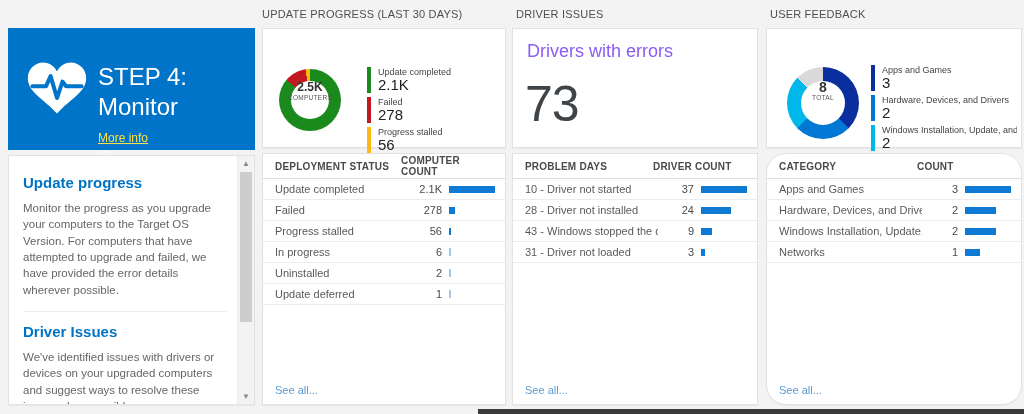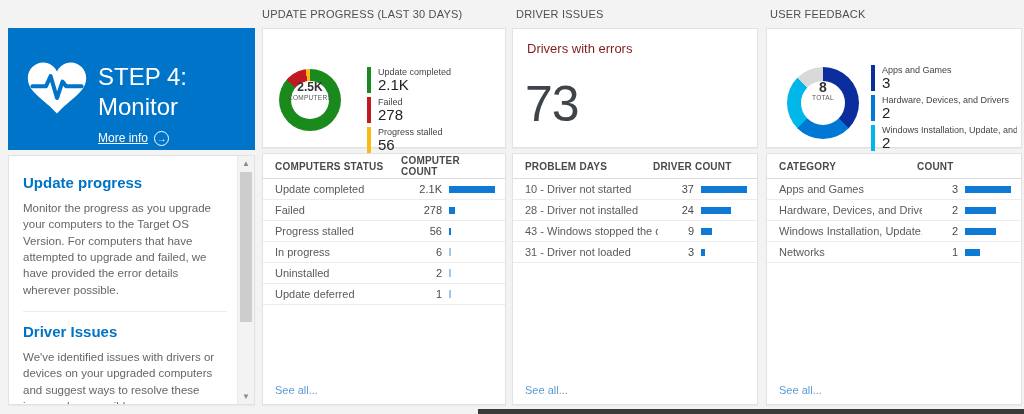--- a/index.html
+++ b/index.html
@@ -9,28 +9,28 @@
 
   .col-hdr { position:absolute; top:8px; font-size:11px; color:#4f4f4f; letter-spacing:.2px; }
   .hdr-update { left:262px; } .hdr-driver { left:516px; } .hdr-feedback { left:770px; }
 
   .card { position:absolute; background:#fff; border:1px solid #e2e2e2; box-shadow:0 1px 1px rgba(0,0,0,.04); }
   .chart.c2 { left:262px; top:28px; width:244px; height:120px; }
   .chart.c3 { left:512px; top:28px; width:246px; height:120px; }
   .chart.c4 { left:766px; top:28px; width:256px; height:120px; }
   .tablecard.c2 { left:262px; top:153px; width:244px; height:252px; }
   .tablecard.c3 { left:512px; top:153px; width:246px; height:252px; }
-  .tablecard.c4 { left:766px; top:153px; width:256px; height:252px; }
+  .tablecard.c4 { left:766px; top:153px; width:256px; height:252px;border-radius:20px; }
 
   
   .tile { position:absolute; left:8px; top:28px; width:247px; height:122px; background:#0074c9; cursor:pointer; }
   .tile-icon { position:absolute; left:18px; top:32px; }
   .tile-text { position:absolute; left:90px; top:34px; color:#fff; }
   .tile-title { font-size:24px; font-weight:400; line-height:30px; }
-  .more-info { display:inline-flex; align-items:flex-start; gap:6px; margin-top:9px; color:#ffffff; font-size:12px; cursor:pointer; }
+  .more-info { display:inline-flex; align-items:flex-start; gap:6px; margin-top:9px; color:#fde047; font-size:12px; cursor:pointer;flex-direction:column; }
   .more-info .mi-text { text-decoration:underline; }
   .arrow-circle { display:inline-flex; align-items:center; justify-content:center; width:15px; height:15px; border:1px solid #fff; border-radius:50%; font-size:10px; line-height:1; }
 
   
   .info { left:8px; top:155px; width:247px; height:250px; }
   .sections { position:absolute; left:0; top:0; right:17px; bottom:0; overflow:hidden; padding:10px 10px 0 14px; }
   .lsec h3 { font-size:15px; font-weight:bold; color:#0073c5; margin:8px 0 9px; }
   .lsec p { font-size:11.5px; color:#666; line-height:1.42; margin-bottom:13px; }
   .lsec + .lsec { border-top:1px solid #ededed; padding-top:3px; }
 
@@ -51,21 +51,21 @@
   .c4 .center-value { font-size:14px; }
   .center-label { font-size:6.5px; color:#555; letter-spacing:.3px; }
 
   .legend { position:absolute; left:104px; top:38px; right:4px; }
   .c4 .legend { top:36px; }
   .lg-item { border-left:4px solid #000; padding-left:7px; margin-bottom:4px; }
   .lg-label { font-size:9px; color:#444; line-height:10px; white-space:nowrap; overflow:hidden; }
   .lg-value { font-size:15px; color:#222; line-height:16px; }
 
   
-  .kpi-label { position:absolute; left:14px; top:12px; font-size:13px; color:#7f1d1d;text-align:center; }
+  .kpi-label { position:absolute; left:14px; top:12px; font-size:18px; color:#8b5cf6;text-align:center; }
   .kpi-value { position:absolute; left:12px; top:50px; font-size:50px; color:#3f4449; letter-spacing:-1px; line-height:1; }
 
   
   .thead { display:flex; align-items:center; height:25px; padding:0 8px 0 12px; border-bottom:1px solid #dcdcdc; font-size:10px; font-weight:bold; color:#4a4a4a; letter-spacing:.2px; }
   .th1 { flex:1; } .th2 { width:96px; text-align:left; padding-right:6px; }
   .trow { display:flex; align-items:center; height:21px; padding:0 8px 0 12px; border-bottom:1px solid #ececec; font-size:11px; cursor:pointer; }
   .r-label { flex:1; color:#5a5a5a; white-space:nowrap; overflow:hidden; }
   .r-value { width:36px; text-align:right; color:#4a4a4a; }
   .r-barbox { width:48px; margin-left:7px; display:flex; align-items:center; }
   .r-bar { height:7px; background:#0e7ad4; }
@@ -166,21 +166,21 @@
         </div>
         <div class="lg-item" style="border-left-color: rgb(0, 183, 234);">
           <div class="lg-label">Windows Installation, Update, and...</div>
           <div class="lg-value">2</div>
         </div>
       </div>
   </div>
 
   <div class="card tablecard c2">
     <div class="thead">
-      <span class="th1">COMPUTERS STATUS</span>
+      <span class="th1">DEPLOYMENT STATUS</span>
       <span class="th2">COMPUTER COUNT</span>
     </div>
     <div class="tbody">
 
     <div class="trow">
           <span class="r-label">Update completed</span>
           <span class="r-value">2.1K</span>
           <span class="r-barbox">
             <span class="r-bar" style="width: 46px;"></span>
           </span>

